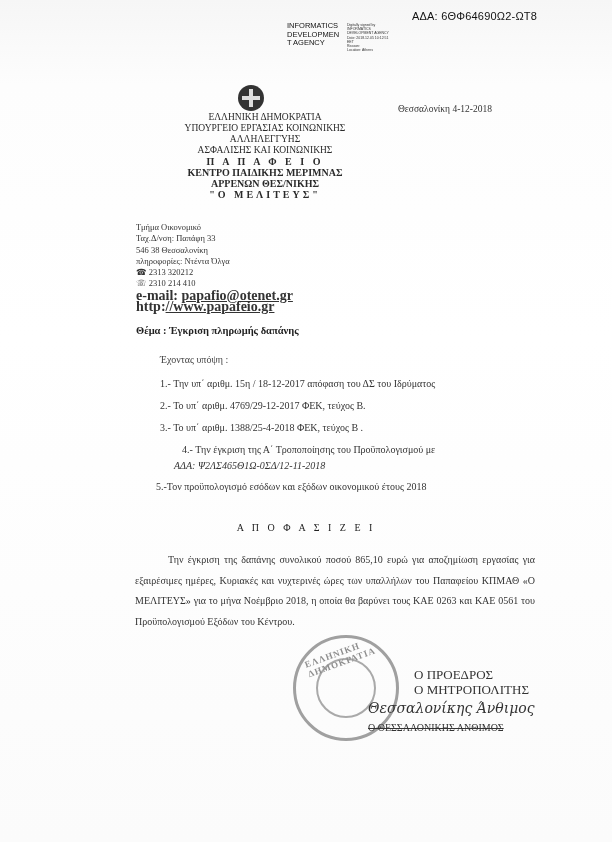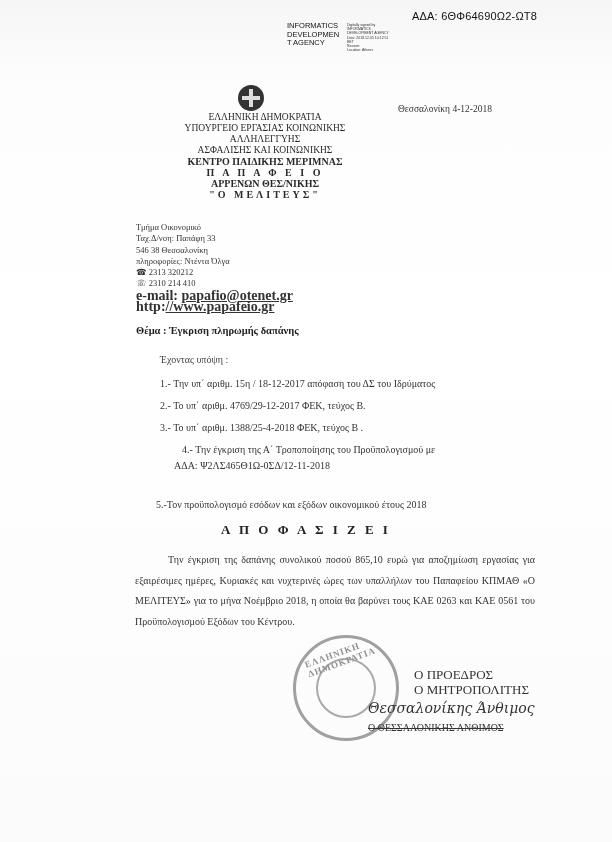--- a/index.html
+++ b/index.html
@@ -55,24 +55,24 @@
     .subject {
       position:absolute; left:136px; top:325px; font-size:10.5px; font-weight:bold; color:#222;
     }
     .intro {
       position:absolute; left:160px; top:354px; font-size:10px; color:#444;
     }
     .list {
       position:absolute; left:160px; top:373px; font-size:10px; color:#333; line-height:22px;
     }
     .list .item { white-space:nowrap; }
-    .list .indent { padding-left:14px; line-height:16px; margin-bottom:20px;}
+    .list .indent { padding-left:14px; line-height:16px; margin-bottom:2px;font-style:italic;}
     .decides {
       position:absolute; left:0; width:612px; top:522px; text-align:center;
-      font-size:13px; font-weight:bold; letter-spacing:3px; color:#222;
+      font-size:10px; font-weight:normal; letter-spacing:3px; color:#222;
     }
     .body-text {
       position:absolute; left:135px; top:550px; width:400px;
       font-size:10px; line-height:20.5px; color:#333; text-align:justify;
     }
     .body-text .first { text-indent:33px; }
     .stamp {
       position:absolute; left:293px; top:635px; width:100px; height:100px;
       border:3px solid #555; border-radius:50%; opacity:0.55;
     }
@@ -118,22 +118,22 @@
   <div>Location: Athens</div>
 </div>
 
 <div class="emblem"></div>
 
 <div class="header-block">
   <div>ΕΛΛΗΝΙΚΗ ΔΗΜΟΚΡΑΤΙΑ</div>
   <div>ΥΠΟΥΡΓΕΙΟ ΕΡΓΑΣΙΑΣ ΚΟΙΝΩΝΙΚΗΣ</div>
   <div>ΑΛΛΗΛΕΓΓΥΗΣ</div>
   <div>ΑΣΦΑΛΙΣΗΣ ΚΑΙ ΚΟΙΝΩΝΙΚΗΣ</div>
+  <div class="bold spaced">Π Α Π Α Φ Ε Ι Ο</div>
   <div class="bold">ΚΕΝΤΡΟ ΠΑΙΔΙΚΗΣ ΜΕΡΙΜΝΑΣ</div>
-  <div class="bold spaced">Π Α Π Α Φ Ε Ι Ο</div>
   <div class="bold">ΑΡΡΕΝΩΝ ΘΕΣ/ΝΙΚΗΣ</div>
   <div class="bold spaced">"Ο ΜΕΛΙΤΕΥΣ"</div>
 </div>
 
 <div class="date">Θεσσαλονίκη 4-12-2018</div>
 
 <div class="contact">
   <div>Τμήμα  Οικονομικό</div>
   <div>Ταχ.Δ/νση:     Παπάφη 33</div>
   <div>546 38  Θεσσαλονίκη</div>

